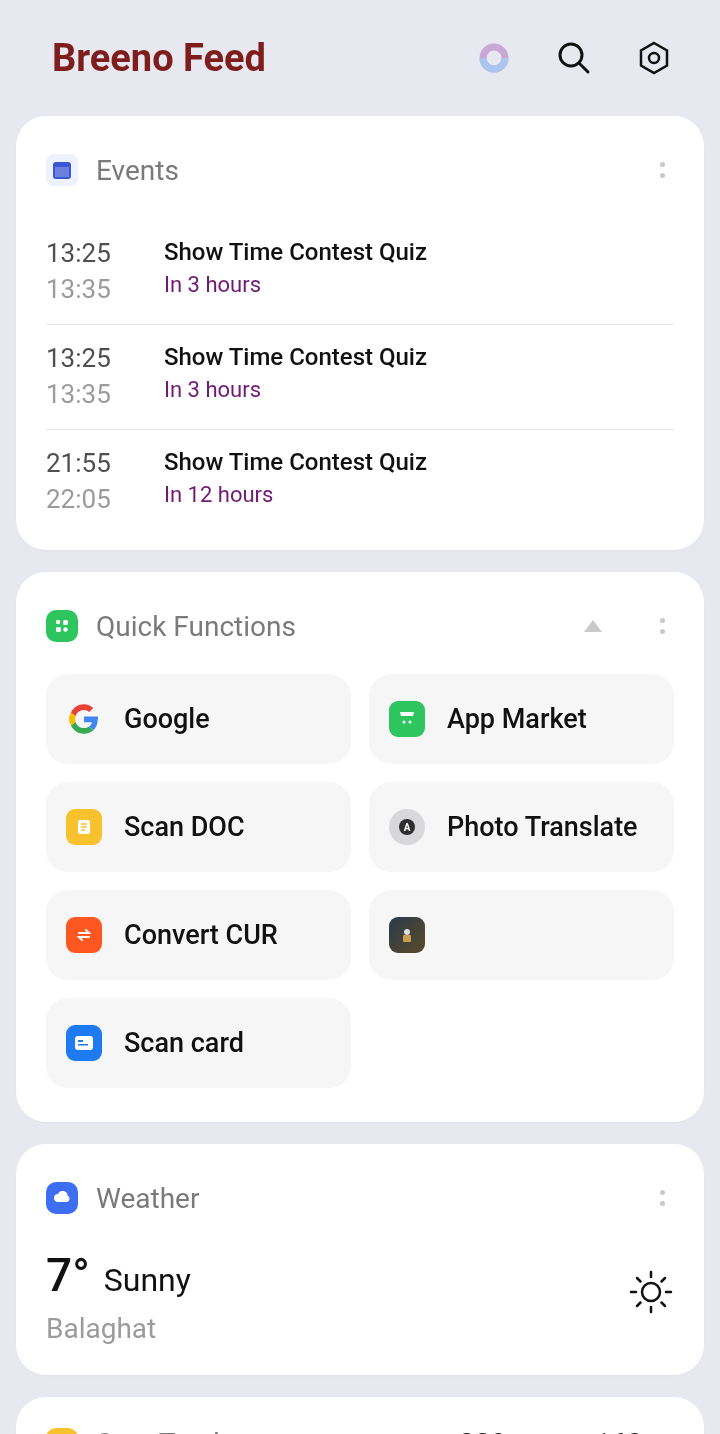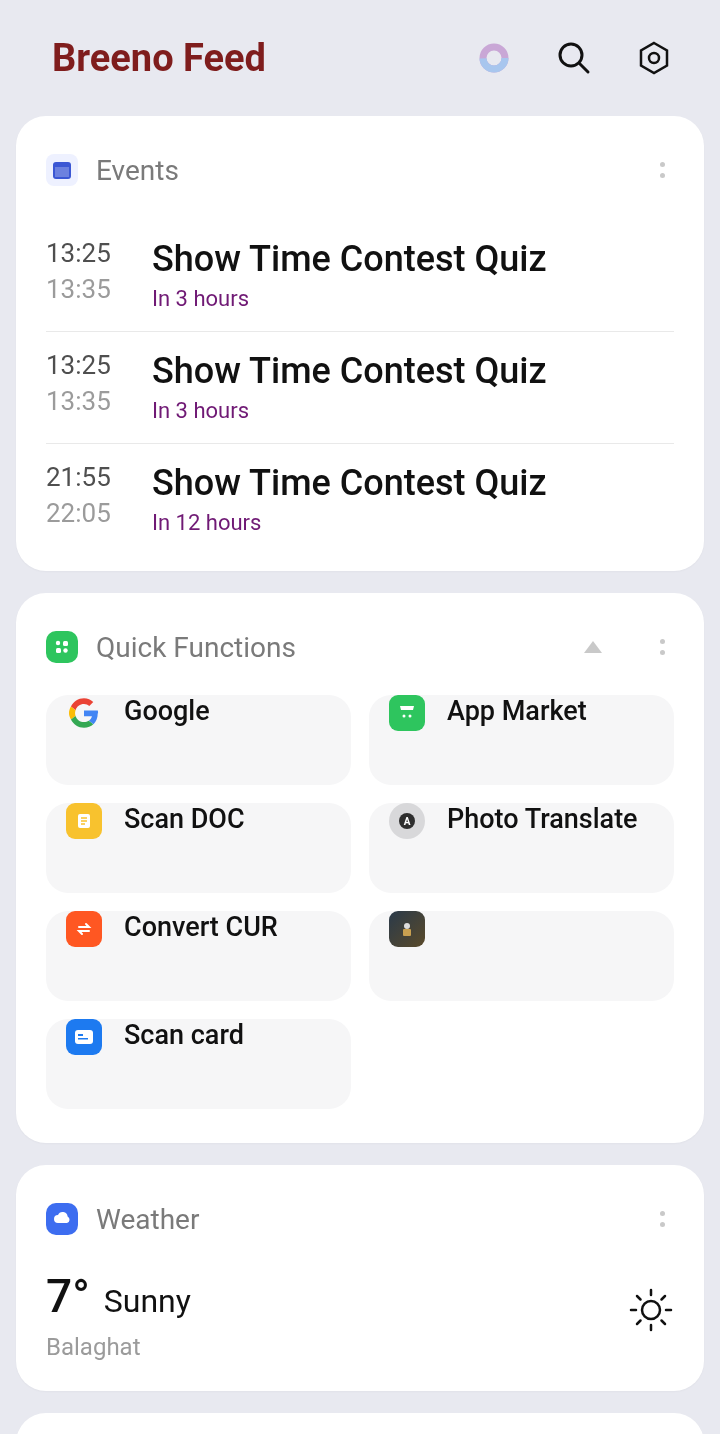--- a/index.html
+++ b/index.html
@@ -68,70 +68,71 @@
     align-items: center;
     justify-content: center;
     gap: 6px;
   }
   .card-menu span {
     width: 5px; height: 5px; background: #c9c9c9; border-radius: 50%;
   }
   .event-row {
     display: flex;
     padding: 18px 0 20px 0;
-    gap: 28px;
+    gap: 40px;
     border-top: 1px solid #e9e9e9;
   }
   .event-row:first-of-type { border-top: none; padding-top: 20px; }
   .event-times {
     width: 78px;
     display: flex;
     flex-direction: column;
     gap: 6px;
   }
   .event-times .t1 { font-size: 26px; color: #4f4f4f; }
   .event-times .t2 { font-size: 26px; color: #9b9b9b; }
   .event-body { flex: 1; display: flex; flex-direction: column; gap: 6px; }
-  .event-title { font-size: 36px; font-weight: 500; color: #111; }
+  .event-title { font-size: 24px; font-weight: 500; color: #111; }
   .event-sub { font-size: 22px; color: #701a75; }
 
   .collapse-arrow {
     width: 0; height: 0;
     border-left: 9px solid transparent;
     border-right: 9px solid transparent;
     border-bottom: 12px solid #c9c9c9;
     margin-right: 30px;
   }
 
   .qf-grid {
     display: grid;
     grid-template-columns: 1fr 1fr;
     gap: 18px;
   }
   .qf-item {
     background: #f6f6f7;
     border-radius: 22px;
     height: 90px;
     display: flex;
+    align-items: center;
     padding: 0 20px;
     gap: 22px;
   }
   .qf-icon {
     width: 36px; height: 36px; border-radius: 9px;
     display: flex; align-items: center; justify-content: center;
     flex-shrink: 0;
   }
   .qf-label { font-size: 27px; font-weight: 500; color: #111; }
 
   .weather-body { display: flex; align-items: center; }
   .weather-left { flex: 1; }
   .weather-temp-row { display: flex; align-items: baseline; gap: 14px; margin-top: 6px; }
   .weather-temp { font-size: 46px; font-weight: 500; color: #111; }
   .weather-cond { font-size: 32px; color: #111; }
-  .weather-loc { font-size: 24px; color: #9b9b9b; margin-top: 10px; }
+  .weather-loc { font-size: 28px; color: #9b9b9b; margin-top: 10px; }
 
   .step-row { display: flex; align-items: center; gap: 18px; }
   .step-title { font-size: 28px; color: #7a7a7a; flex: 1; }
   .step-val { font-size: 28px; color: #111; }
   .step-val .num { font-weight: 500; }
   .step-val .lbl { color: #9b9b9b; }
 
   
   .bg-blue { background: #4566e8; }
   .bg-green { background: #2ec55e; }

